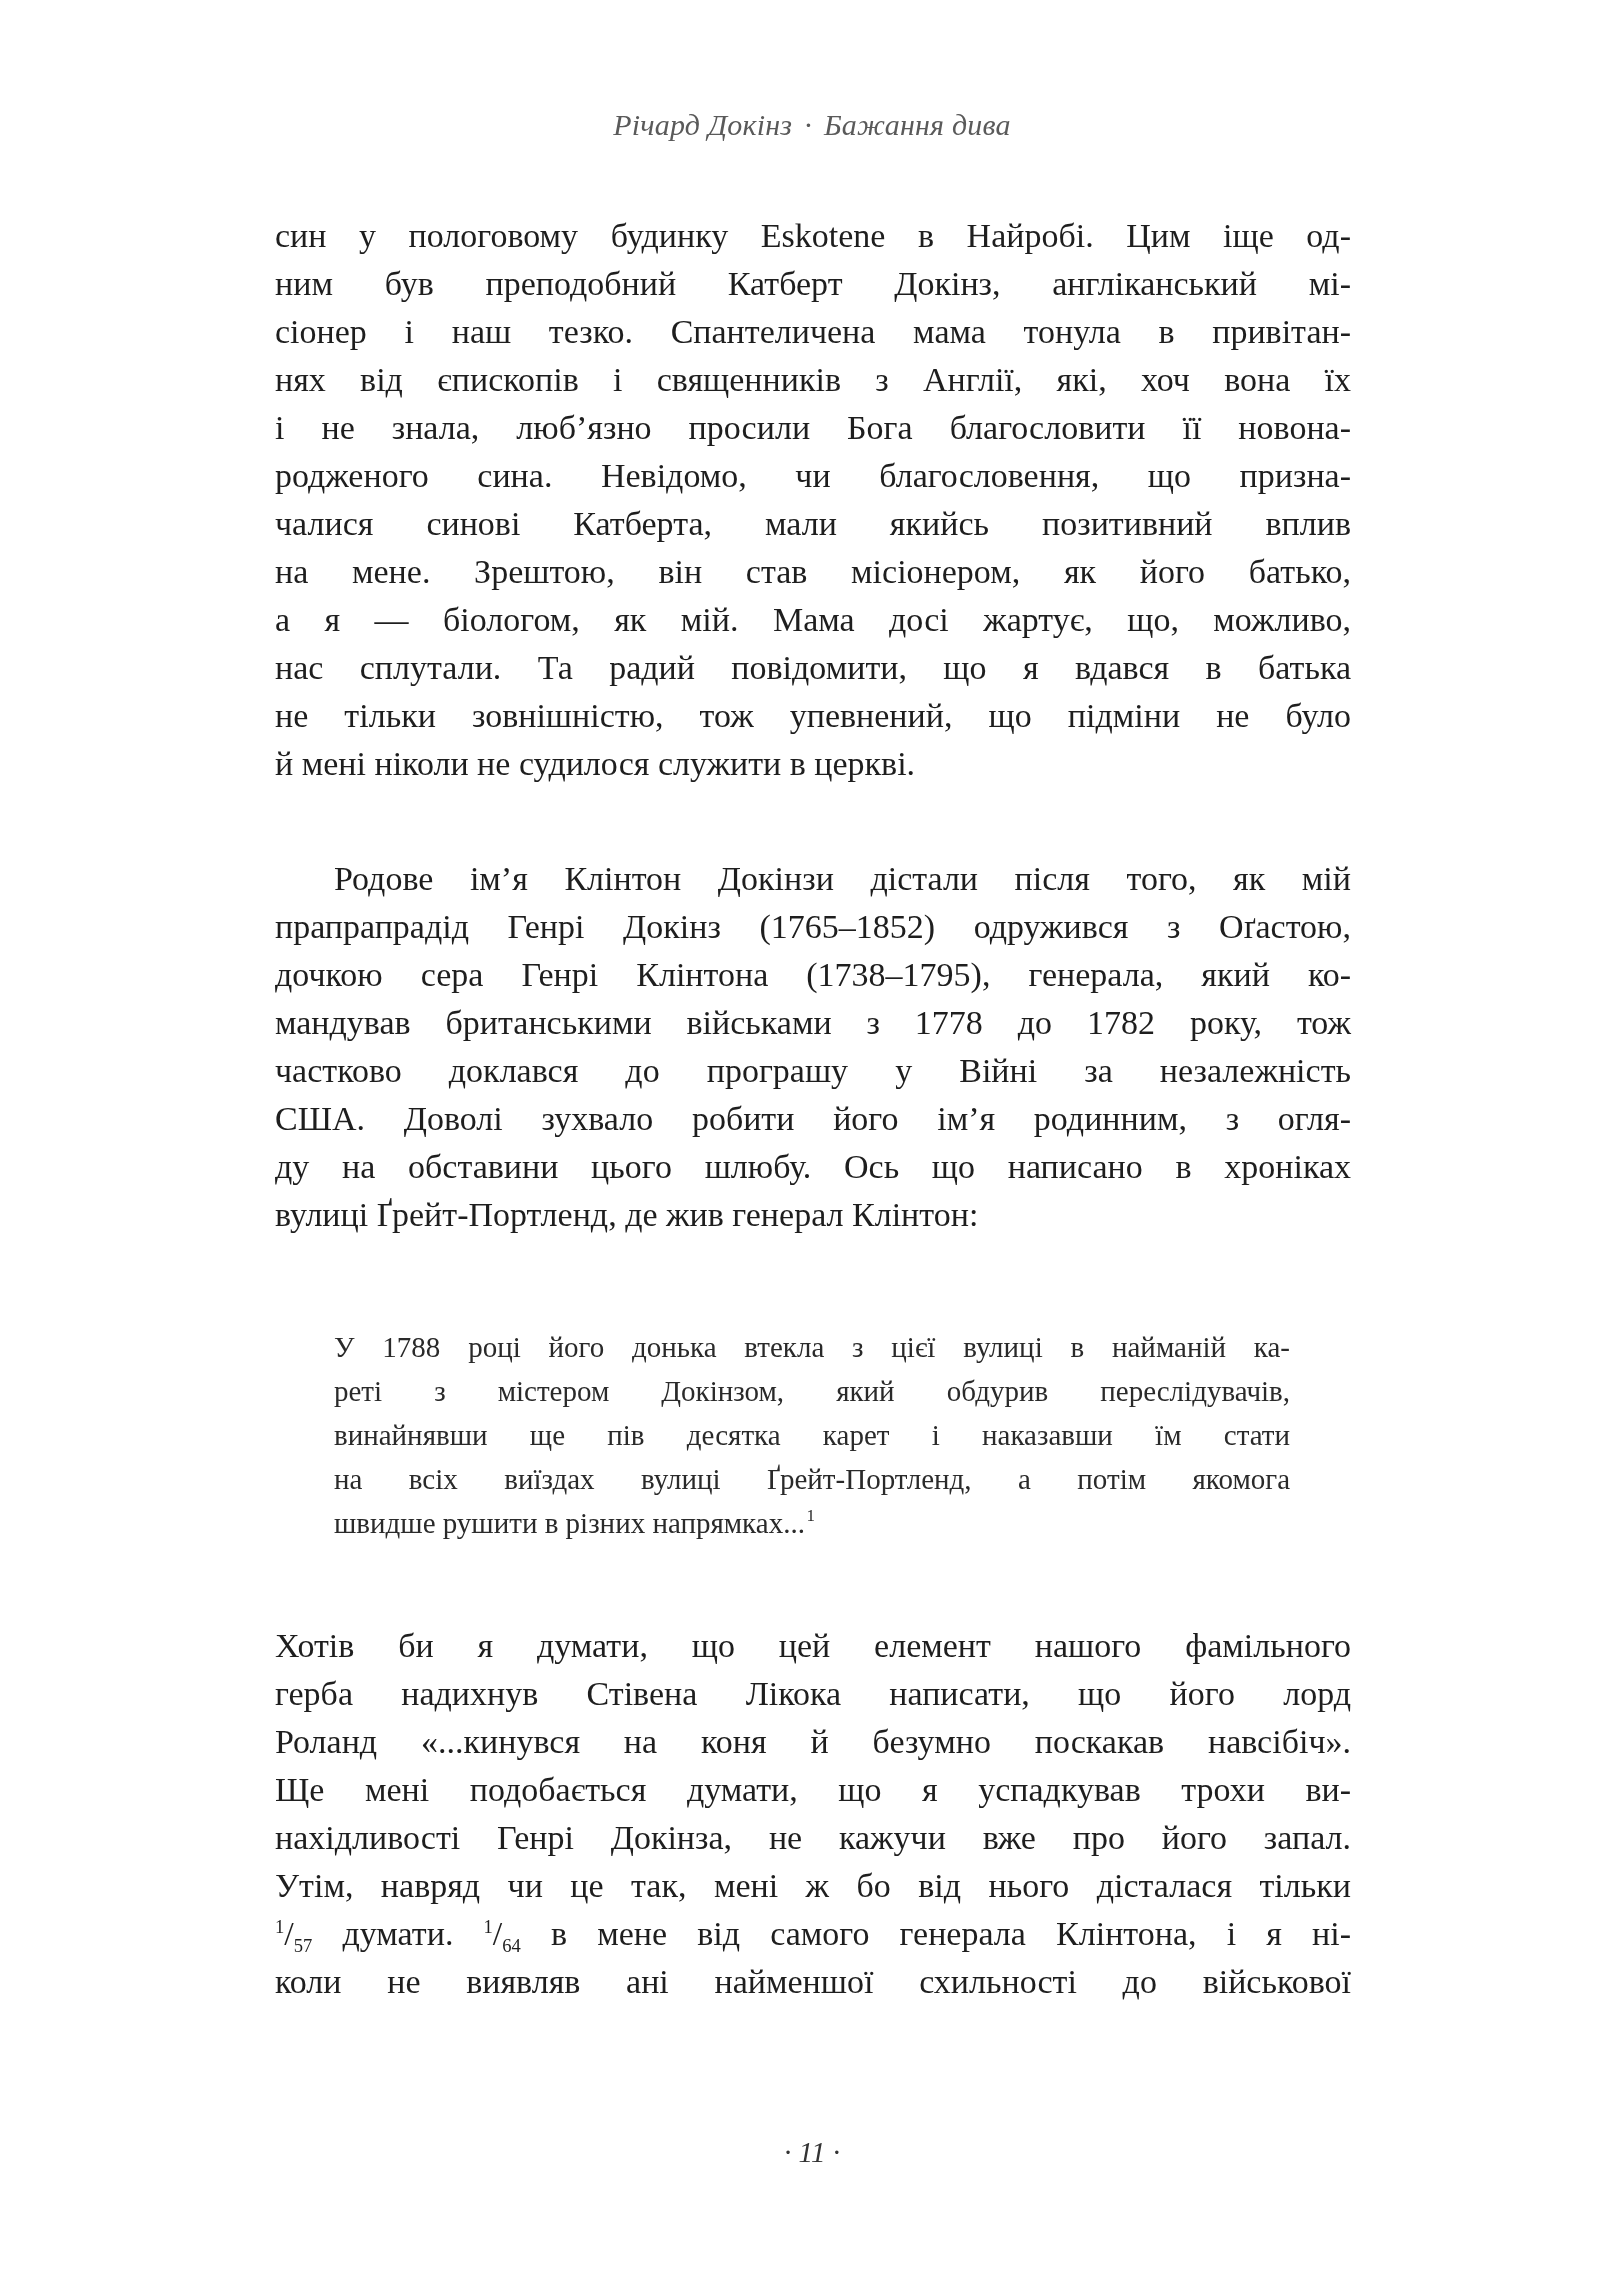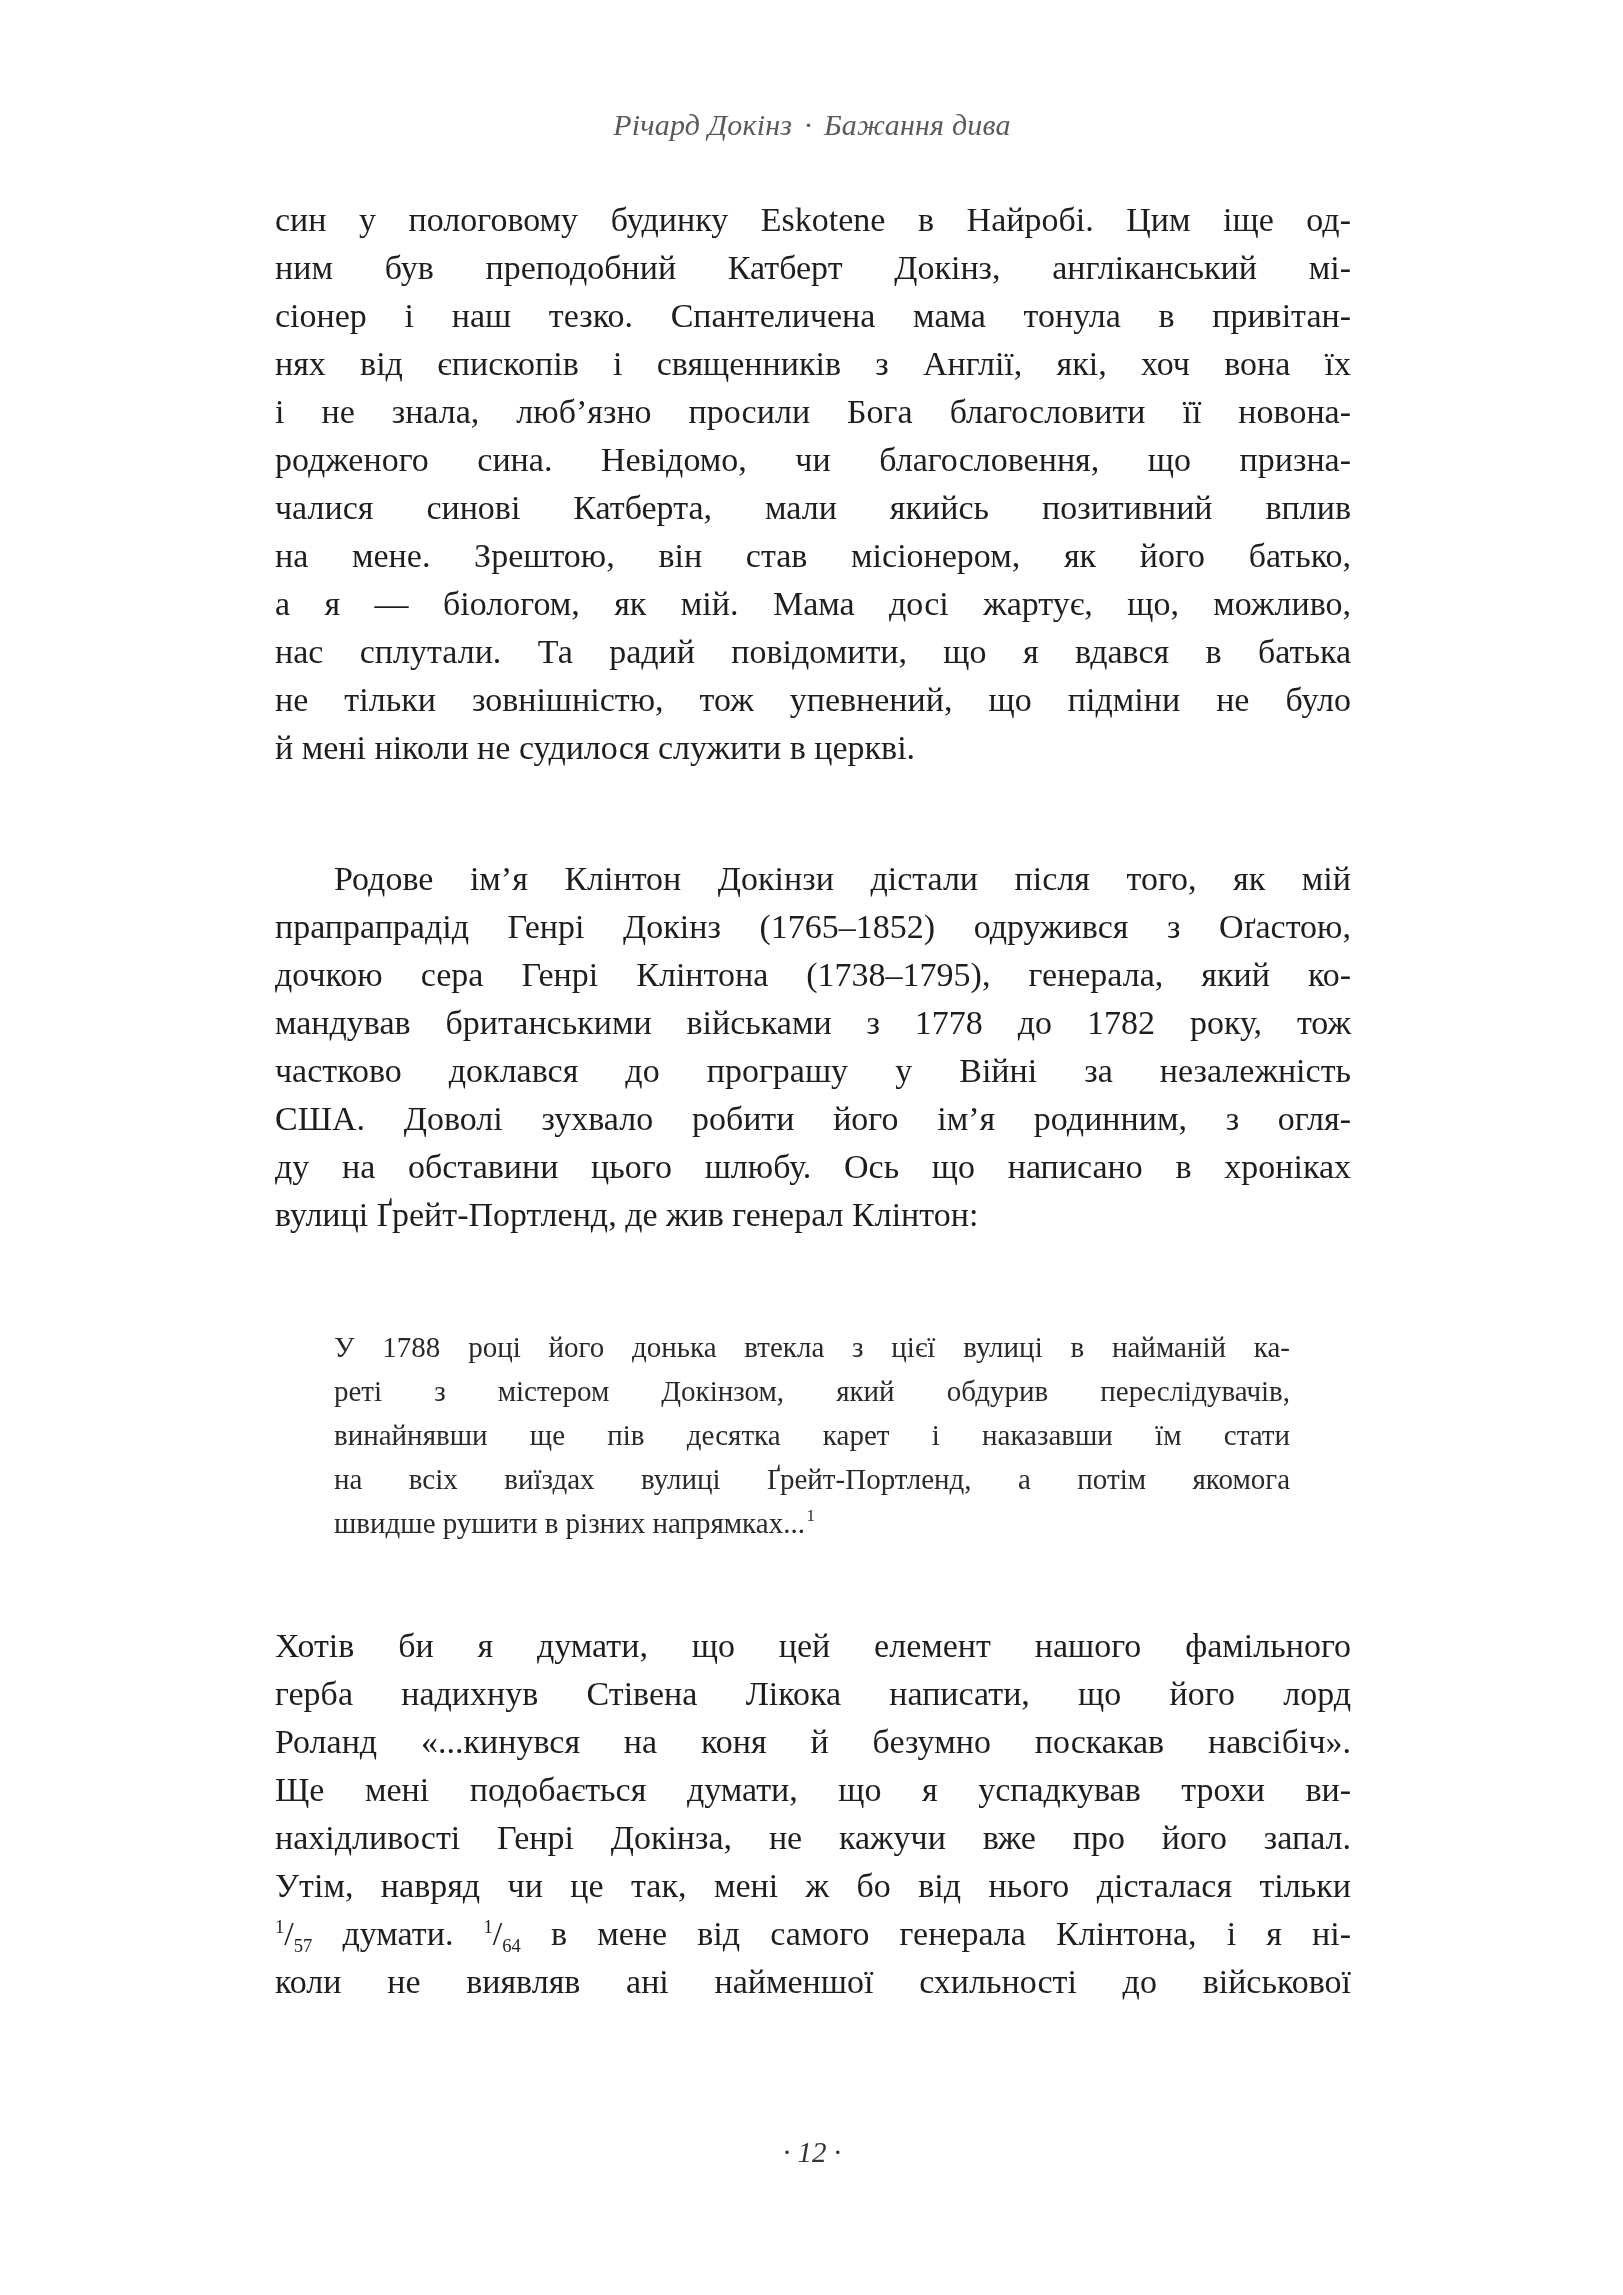--- a/index.html
+++ b/index.html
@@ -106,21 +106,21 @@
   </style>
 </head>
 <body>
 
 <div class="page">
 
   <div class="running-header">
     <span>Річард Докінз</span><span class="sep">·</span><span>Бажання дива</span>
   </div>
 
-  <div class="body-block" style="top:196px;font-family:Liberation Serif, serif;">
+  <div class="body-block" style="top:212px;font-family:Liberation Serif, serif;">
     <span class="line">син у пологовому будинку Eskotene в Найробі. Цим іще од-</span>
     <span class="line">ним був преподобний Катберт Докінз, англіканський мі-</span>
     <span class="line">сіонер і наш тезко. Спантеличена мама тонула в привітан-</span>
     <span class="line">нях від єпископів і священників з Англії, які, хоч вона їх</span>
     <span class="line">і не знала, люб’язно просили Бога благословити її новона-</span>
     <span class="line">родженого сина. Невідомо, чи благословення, що призна-</span>
     <span class="line">чалися синові Катберта, мали якийсь позитивний вплив</span>
     <span class="line">на мене. Зрештою, він став місіонером, як його батько,</span>
     <span class="line">а я — біологом, як мій. Мама досі жартує, що, можливо,</span>
     <span class="line">нас сплутали. Та радий повідомити, що я вдався в батька</span>
@@ -151,16 +151,16 @@
     <span class="line">Хотів би я думати, що цей елемент нашого фамільного</span>
     <span class="line">герба надихнув Стівена Лікока написати, що його лорд</span>
     <span class="line">Роланд «...кинувся на коня й безумно поскакав навсібіч».</span>
     <span class="line">Ще мені подобається думати, що я успадкував трохи ви-</span>
     <span class="line">нахідливості Генрі Докінза, не кажучи вже про його запал.</span>
     <span class="line">Утім, навряд чи це так, мені ж бо від нього дісталася тільки</span>
     <span class="line"><span class="frac"><span class="num">1</span>/<span class="den">57</span></span><span> думати. </span><span class="frac"><span class="num">1</span>/<span class="den">64</span></span><span> в мене від самого генерала Клінтона, і я ні-</span></span>
     <span class="line">коли не виявляв ані найменшої схильності до військової</span>
   </div>
 
-  <div class="page-number">· 12 ·</div>
+  <div class="page-number">· 11 ·</div>
 
 </div>
 
 
 </body></html>

